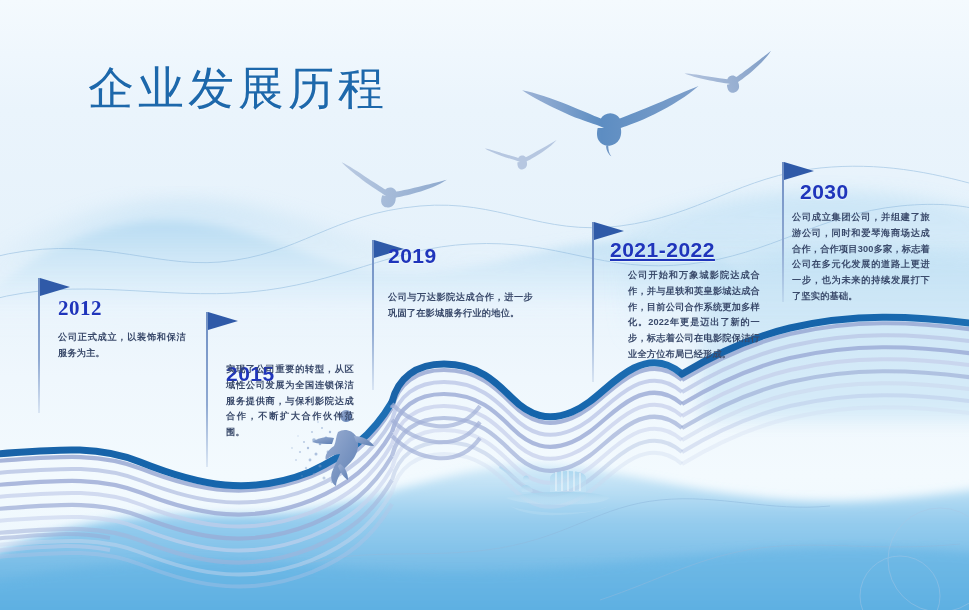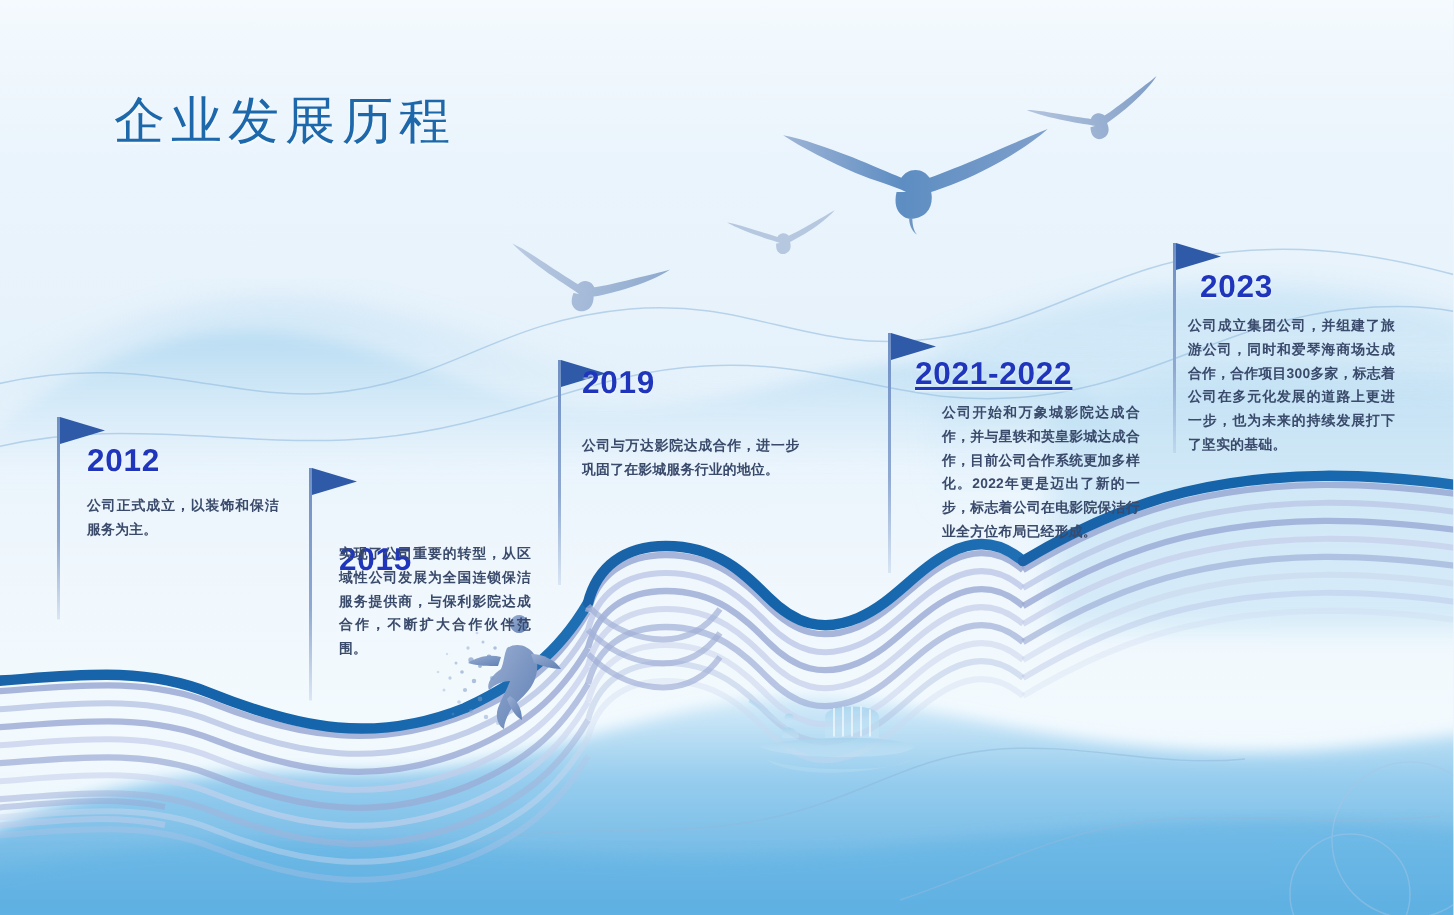--- a/index.html
+++ b/index.html
@@ -10,22 +10,22 @@
   }
   #poster{
     position:relative;width:969px;height:610px;overflow:hidden;
     background:
       linear-gradient(180deg,#f4fafe 0%,#eaf4fc 18%,#e6f2fb 40%,#eff7fd 62%,#f3fafe 78%,#eaf5fd 100%);
   }
   .layer{position:absolute;left:0;top:0;width:969px;height:610px;pointer-events:none;}
 
   
   #title{
-    position:absolute;left:76px;top:58px;
-    font-size:34px;letter-spacing:4px;font-weight:400;
+    position:absolute;left:88px;top:58px;
+    font-size:46px;letter-spacing:4px;font-weight:400;
     color:#1d68ab;
     font-family:"Liberation Sans","DejaVu Sans",sans-serif;
     text-shadow:0 1px 2px rgba(255,255,255,.7);
     white-space:nowrap;
   }
 
   
   .milestone{position:absolute;}
   .flagpole{
     position:absolute;left:0;top:0;width:2px;
@@ -377,21 +377,21 @@
     <g fill="#bcdff3" opacity=".35">
       <path d="M18,48 C34,54 62,56 92,54 C104,53 112,51 116,48 C108,52 92,56 68,57 C44,58 26,54 18,48 Z"></path>
     </g>
   </svg>
 
   <div id="title">企业发展历程</div>
 
   <div class="milestone" style="left:38px;top:278px;">
     <div class="flagpole" style="height:135px;"></div>
     <div class="flag"></div>
-    <div class="year" style="left:20px;top:18px;">2012</div>
+    <div class="year" style="left:20px;top:18px;font-family:Liberation Serif, serif;">2012</div>
     <div class="desc" style="left:20px;top:52px;width:128px;">公司正式成立，以装饰和保洁服务为主。</div>
   </div>
 
   <div class="milestone" style="left:206px;top:312px;">
     <div class="flagpole" style="height:155px;"></div>
     <div class="flag"></div>
     <div class="year" style="left:20px;top:18px;margin-top:32px;">2015</div>
     <div class="desc" style="left:20px;top:50px;width:128px;">实现了公司重要的转型，从区域性公司发展为全国连锁保洁服务提供商，与保利影院达成合作，不断扩大合作伙伴范围。</div>
   </div>
 
@@ -405,17 +405,17 @@
   <div class="milestone" style="left:592px;top:222px;">
     <div class="flagpole" style="height:160px;"></div>
     <div class="flag"></div>
     <div class="year" style="left:18px;top:16px;text-decoration:underline;">2021-2022</div>
     <div class="desc" style="left:36px;top:46px;width:132px;">公司开始和万象城影院达成合作，并与星轶和英皇影城达成合作，目前公司合作系统更加多样化。2022年更是迈出了新的一步，标志着公司在电影院保洁行业全方位布局已经形成。</div>
   </div>
 
   <div class="milestone" style="left:782px;top:162px;">
     <div class="flagpole" style="height:140px;"></div>
     <div class="flag"></div>
-    <div class="year" style="left:18px;top:18px;">2023</div>
+    <div class="year" style="left:18px;top:18px;">2030</div>
     <div class="desc" style="left:10px;top:48px;width:138px;">公司成立集团公司，并组建了旅游公司，同时和爱琴海商场达成合作，合作项目300多家，标志着公司在多元化发展的道路上更进一步，也为未来的持续发展打下了坚实的基础。</div>
   </div>
 
 </div>
 
 </body></html>

